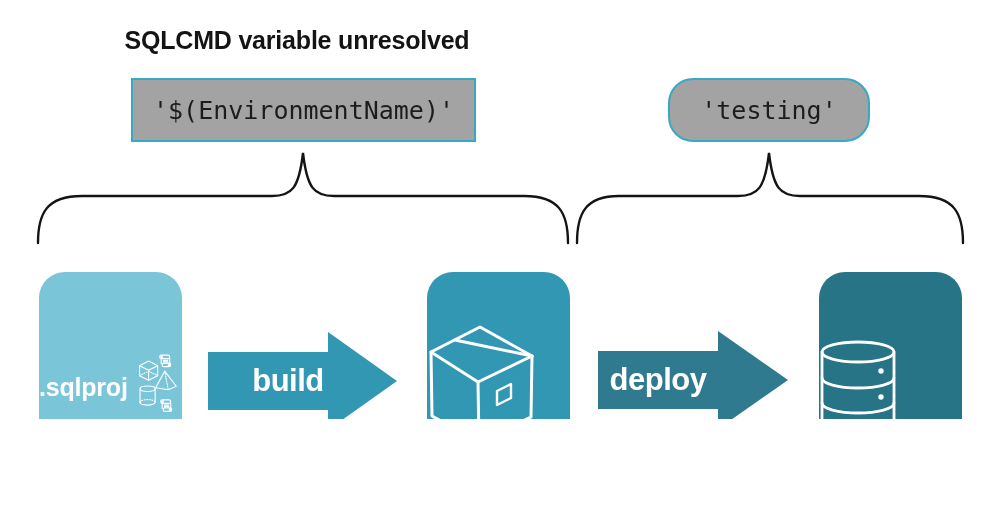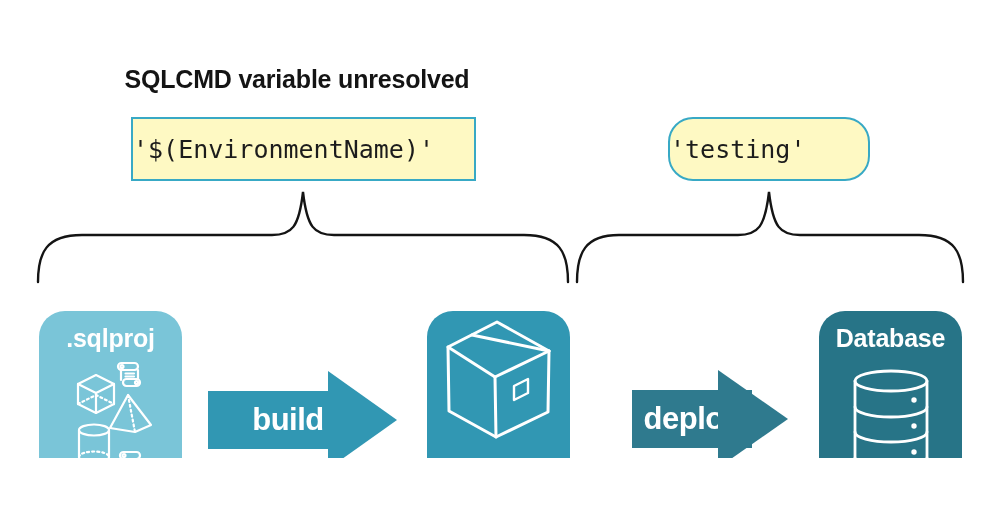--- a/index.html
+++ b/index.html
@@ -1,63 +1,62 @@
 <!DOCTYPE html>
 <html style="--ink: #141414; --code-border: #38a9c5; --card-sqlproj: #7ac5d8; --card-dacpac: #3197b3; --card-database: #277487; --arrow-build: #3197b3; --arrow-deploy: #2f7a8e;"><head>
 <meta charset="utf-8">
 <style>
   html, body { margin: 0; padding: 0; background: #ffffff; }
   .canvas {
     position: relative; width: 1000px; height: 419px;
     background: #ffffff; overflow: hidden;
     font-family: "Liberation Sans", sans-serif;
-    margin-top: 39px;
   }
   .heading {
     position: absolute; top: 26px; transform: translateX(-50%);
     font-size: 25px; font-weight: bold; color: var(--ink);
     white-space: nowrap; letter-spacing: -0.2px;
   }
   #heading-unresolved { left: 297px; }
   #heading-set { left: 772px; }
   .codebox {
     position: absolute; top: 78px; height: 64px; box-sizing: border-box;
-    border: 2.5px solid var(--code-border); background: #fef9c3;
-    display: flex; align-items: center; justify-content: flex-start;
+    border: 2.5px solid var(--code-border); background: #a3a3a3;
+    display: flex; align-items: center; justify-content: center;
   }
   #codebox-unresolved { left: 131px; width: 345px; }
   #codebox-set { left: 668px; width: 202px; border-radius: 25px; }
   .code-text {
     font-family: "DejaVu Sans Mono", "Liberation Mono", monospace;
     font-size: 25px; color: #1c1c1c; white-space: pre;
   }
   .brace-svg { position: absolute; left: 0; top: 0; pointer-events: none; }
   .brace { fill: none; stroke: var(--ink); stroke-width: 2.4; stroke-linecap: round; }
   .card {
     position: absolute; top: 272px; width: 143px; height: 218px;
-    border-radius: 26px; display: flex; flex-direction: column; align-items: center;
+    border-radius: 26px; display: flex; flex-direction: row; align-items: center;
   }
   #card-sqlproj  { left: 39px;  background: var(--card-sqlproj); }
   #card-dacpac   { left: 427px; background: var(--card-dacpac); }
   #card-database { left: 819px; background: var(--card-database); }
   .card-label { margin-top: 13px; font-size: 25px; font-weight: bold; color: #ffffff; letter-spacing: -0.2px; }
   .card-icon { display: block; }
   #sqlproj-icons  { margin-top: 4px; margin-left: 4px; }
   #dacpac-icon    { margin-top: 9px; }
   #database-icon  { margin-top: 15px; }
   .arrow-body {
     position: absolute; width: 120px; height: 58px;
     display: flex; align-items: center; justify-content: center;
     color: #ffffff; font-size: 31px; font-weight: bold; letter-spacing: -0.5px;
   }
   .arrow-head { position: absolute; width: 0; height: 0;
     border-top: 49px solid transparent; border-bottom: 49px solid transparent; }
   #build-body  { left: 208px; top: 352px; background: var(--arrow-build); padding-left: 20px; }
   #build-head  { left: 328px; top: 332px; border-left: 69px solid var(--arrow-build); }
-  #deploy-body { left: 632px; top: 351px; background: var(--arrow-deploy); }
+  #deploy-body { left: 598px; top: 351px; background: var(--arrow-deploy); }
   #deploy-head { left: 718px; top: 331px; border-left: 70px solid var(--arrow-deploy); }
   .glyph { fill: none; stroke: #ffffff; stroke-linecap: round; stroke-linejoin: round; }
 </style>
 </head>
 <body>
 
 <div class="canvas">
 
   <div class="heading" id="heading-unresolved">SQLCMD variable unresolved</div>
 
@@ -123,21 +122,20 @@
       </g>
     </svg>
   </div>
 
   <div class="arrow-body" id="deploy-body">
     <span>deploy</span>
   </div>
   <div class="arrow-head" id="deploy-head"></div>
 
   <div class="card" id="card-database">
-    <div class="card-label">Database</div>
     <svg class="card-icon" id="database-icon" width="78" height="100" viewBox="0 0 78 100">
       <g class="glyph" stroke-width="2.8">
         <ellipse cx="39" cy="13" rx="36" ry="10"></ellipse>
         <path d="M3 13 V90 M75 13 V90"></path>
         <path d="M3 90 A36 10 0 0 0 75 90"></path>
         <path d="M3 39 A36 10 0 0 0 75 39"></path>
         <path d="M3 64 A36 10 0 0 0 75 64"></path>
       </g>
       <g fill="#ffffff" stroke="none">
         <circle cx="62" cy="32" r="2.7"></circle>

